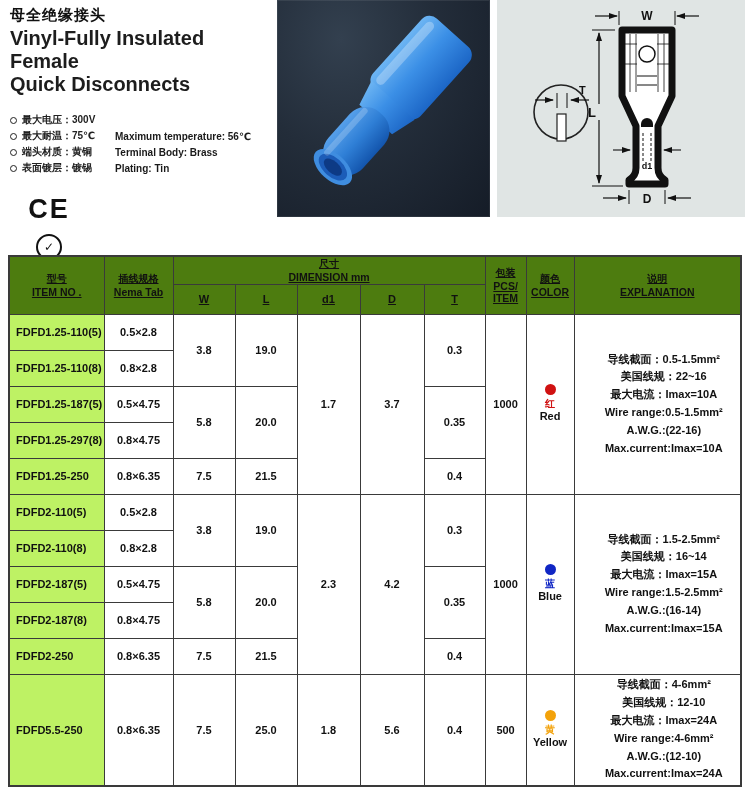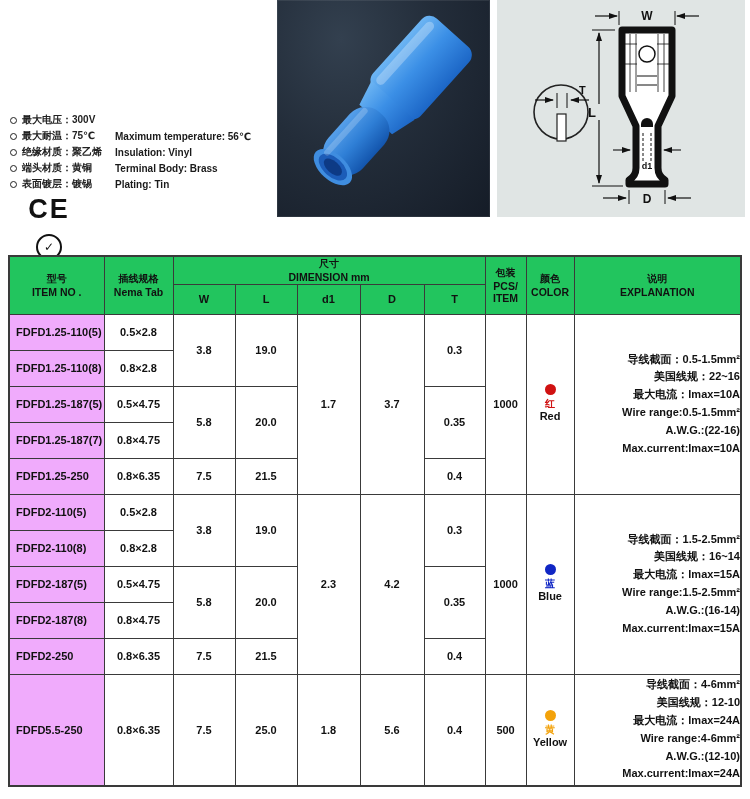--- a/index.html
+++ b/index.html
@@ -28,54 +28,56 @@
   .photo svg{display:block;}
 
   
   .drawing{position:absolute;left:497px;top:0;width:248px;height:217px;background:#e0e5e4;}
 
   
   .spec-table{position:absolute;left:8px;top:255px;width:734px;border-collapse:collapse;
               table-layout:fixed;border:2px solid #3a3a3a;}
   .spec-table th,.spec-table td{border:1px solid #3a3a3a;padding:0;text-align:center;
               font-weight:bold;color:#111;overflow:hidden;}
-  .spec-table th{background:#22c55e;}
+  .spec-table th{background:#4d7c0f;text-decoration:underline;}
   .th-zh{font-size:10px;display:block;}
   .th-en{font-size:10.5px;display:block;}
   .th-sub{font-size:11px;}
   tr.hrow1{height:28px;} tr.hrow2{height:30px;}
   .spec-table tbody tr{height:36px;}
   .spec-table tbody tr.tall{height:112px;}
   .spec-table tbody td{font-size:11px;}
-  td.item{background:#f0abfc;text-align:left;padding-left:6px;font-size:10.5px;}
-  td.expl{text-align:right;padding-left:13px;font-size:10px;line-height:1.62;}
+  td.item{background:#bef264;text-align:left;padding-left:6px;font-size:10.5px;}
+  td.expl{text-align:center;padding-left:13px;font-size:10px;line-height:1.62;}
   .dot{display:inline-block;width:11px;height:11px;border-radius:50%;margin-bottom:1px;}
   .color-zh{font-size:10px;font-weight:bold;line-height:1.25;}
   .color-en{font-size:11px;font-weight:bold;color:#111;line-height:1.25;}
 </style>
 </head>
 <body>
 
 <div id="stage">
 
+  <div class="hdr">
+    <div class="title-zh">母全绝缘接头</div>
+    <div class="title-en">
+      <div>Vinyl-Fully Insulated Female</div>
+      <div>Quick Disconnects</div>
+    </div>
+  </div>
 
   <div class="specs">
     <div class="spec-row">
       <span class="bullet"></span>
       <span class="spec-zh">最大电压：300V</span>
     </div>
     <div class="spec-row">
       <span class="bullet"></span>
       <span class="spec-zh">最大耐温：75℃</span>
       <span class="spec-en">Maximum temperature: 56℃</span>
-    </div>
-    <div class="spec-row">
-      <span class="bullet"></span>
-      <span class="spec-zh">绝缘材质：聚乙烯</span>
-      <span class="spec-en">Insulation: Vinyl</span>
     </div>
     <div class="spec-row">
       <span class="bullet"></span>
       <span class="spec-zh">端头材质：黄铜</span>
       <span class="spec-en">Terminal Body: Brass</span>
     </div>
     <div class="spec-row">
       <span class="bullet"></span>
       <span class="spec-zh">表面镀层：镀锡</span>
       <span class="spec-en">Plating: Tin</span>
@@ -257,21 +259,21 @@
           <td>0.8×2.8</td>
         </tr>
         <tr>
           <td class="item">FDFD1.25-187(5)</td>
           <td>0.5×4.75</td>
           <td rowspan="2">5.8</td>
           <td rowspan="2">20.0</td>
           <td rowspan="2">0.35</td>
         </tr>
         <tr>
-          <td class="item">FDFD1.25-187(7)</td>
+          <td class="item">FDFD1.25-297(8)</td>
           <td>0.8×4.75</td>
         </tr>
         <tr>
           <td class="item">FDFD1.25-250</td>
           <td>0.8×6.35</td>
           <td>7.5</td>
           <td>21.5</td>
           <td>0.4</td>
         </tr>
         <tr>

